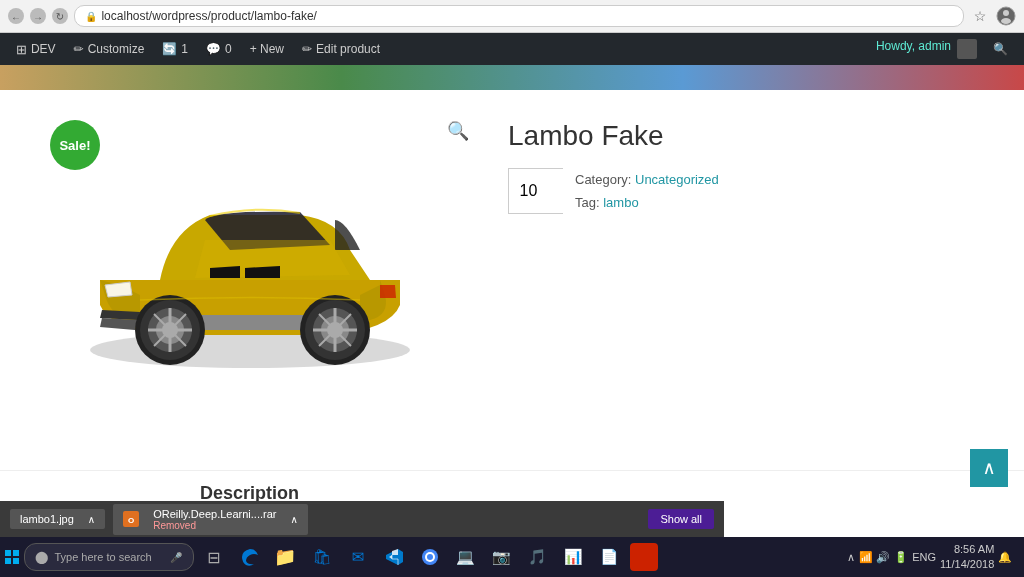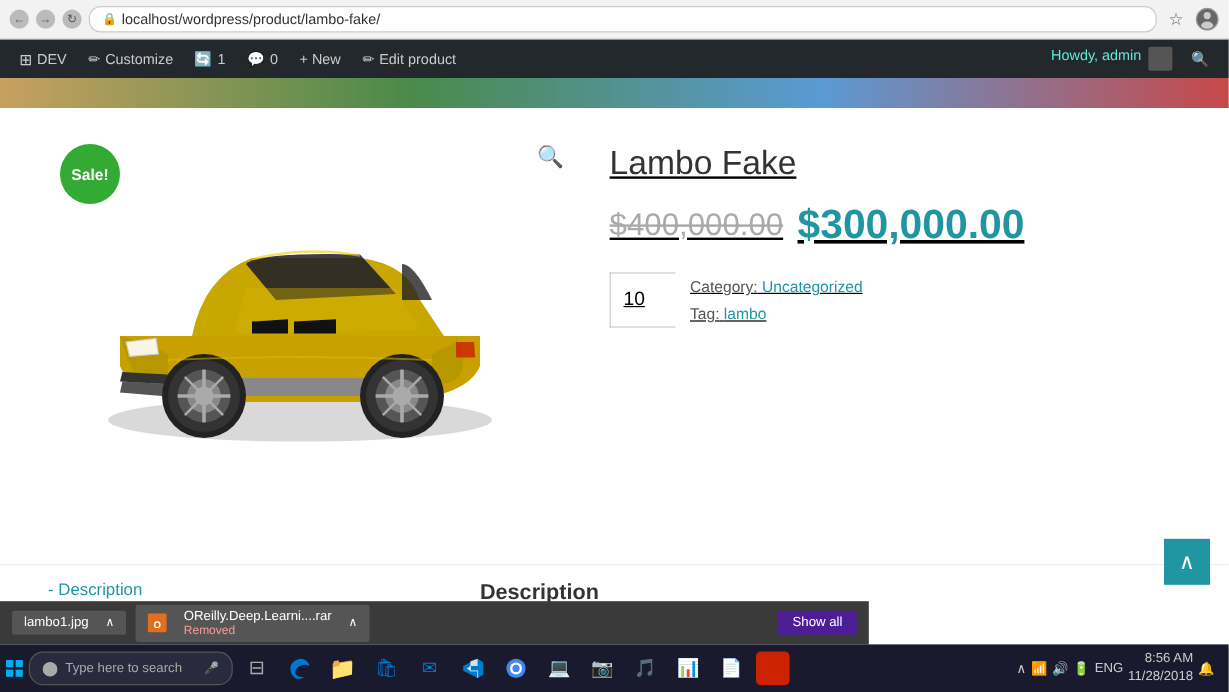--- a/index.html
+++ b/index.html
@@ -143,21 +143,20 @@
       display: flex;
       align-items: center;
       justify-content: center;
     }
     
 
     
     .product-info {
       flex: 1;
       padding-top: 10px;
-      text-decoration: underline;
     }
     .product-title {
       font-size: 28px;
       font-weight: 400;
       color: #333;
       margin-bottom: 16px;
     }
     .price-area {
       display: flex;
       align-items: center;
@@ -460,24 +459,20 @@
           <path d="M170,96 Q215,85 260,93" fill="none" stroke="#f0d000" stroke-width="2" opacity="0.6"></path>
 
           <path d="M100,180 Q210,175 320,180" fill="none" stroke="#e0c000" stroke-width="1.5" opacity="0.5"></path>
         </svg>
       </div>
     </div>
 
     <div class="product-info">
       <h1 class="product-title">Lambo Fake</h1>
 
-      <div class="price-area">
-        <span class="original-price">$400,000.00</span>
-        <span class="sale-price">$300,000.00</span>
-      </div>
 
       <div class="add-to-cart-row">
         <input type="number" class="qty-input" value="10" style="">
         <div style="margin-left: 12px;" class="product-meta">
           <div>
             <span>Category:</span>
             <span> </span>
             <a href="#">Uncategorized</a>
           </div>
           <div>
@@ -485,21 +480,20 @@
             <span> </span>
             <a href="#">lambo</a>
           </div>
         </div>
       </div>
     </div>
   </div>
 </div>
 
 <div class="description-section">
-  <div class="desc-tab">- Description</div>
   <div style="flex:1; padding-left: 160px;">
     <div class="desc-heading">Description</div>
   </div>
 </div>
 
 <button class="back-to-top">∧</button>
 
 <div class="file-tray">
   <div class="file-item">
     <span>lambo1.jpg</span>
@@ -566,17 +560,17 @@
   <div class="taskbar-app" style="background:#cc2200; width:28px; height:28px; border-radius:4px;"></div>
 
   <div class="taskbar-right">
     <span style="cursor:pointer;">∧</span>
     <span>📶</span>
     <span>🔊</span>
     <span>🔋</span>
     <span>ENG</span>
     <div class="taskbar-time">
       <div>8:56 AM</div>
-      <div>11/28/2018</div>
+      <div>11/14/2018</div>
     </div>
     <span style="cursor:pointer;">🔔</span>
   </div>
 </div>
 
 </body></html>

